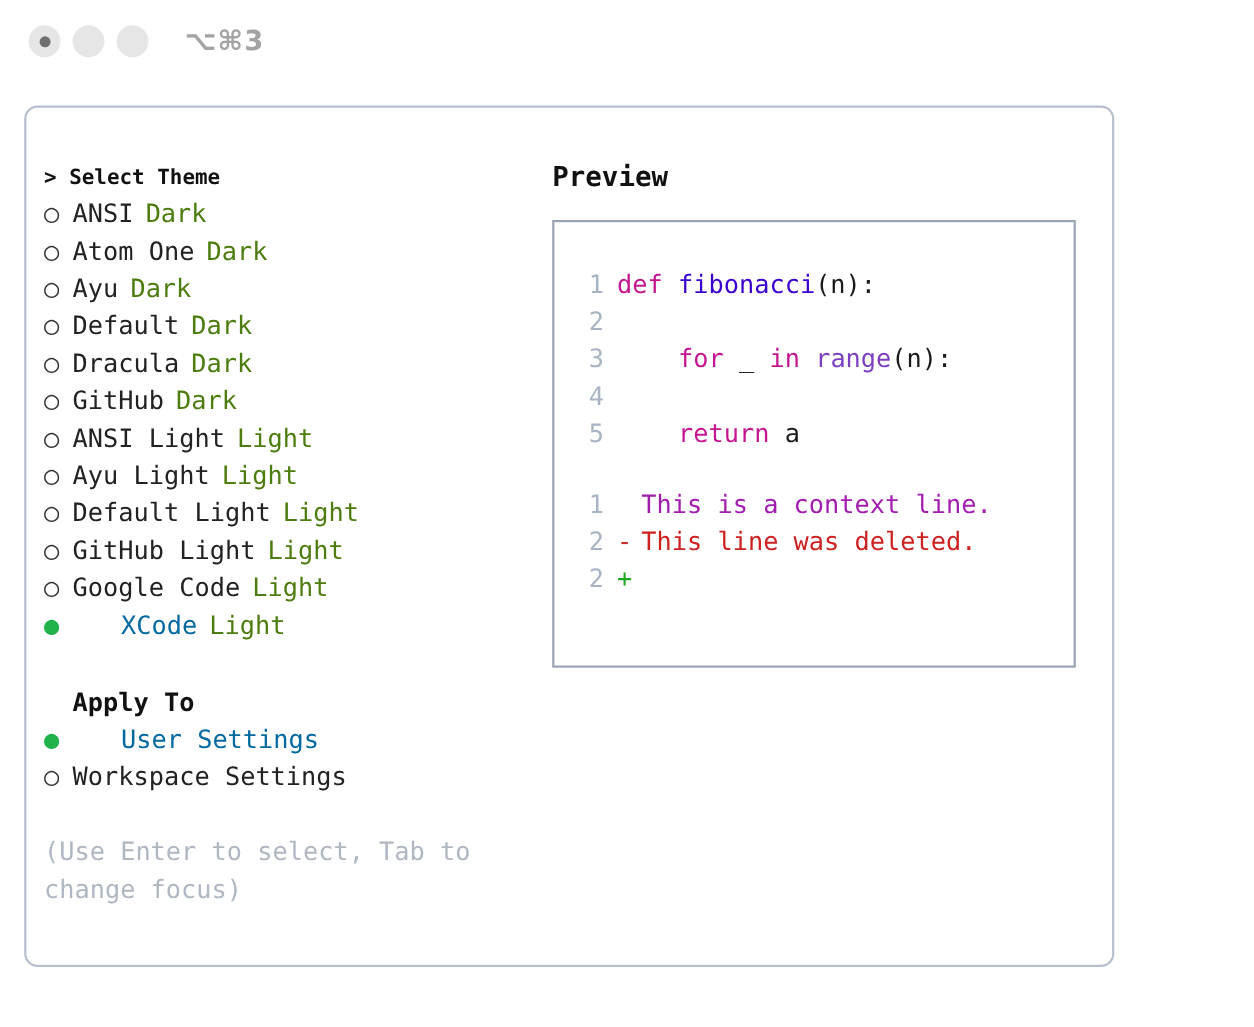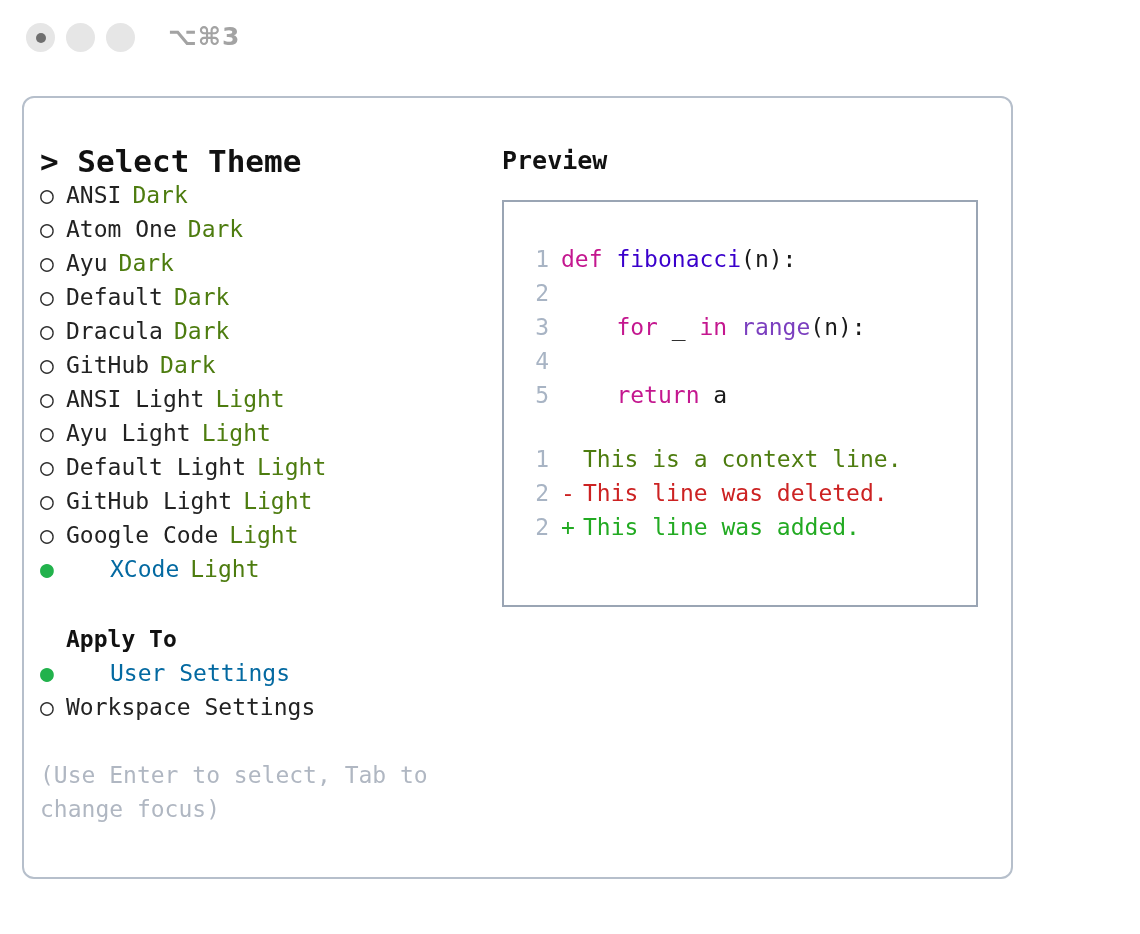--- a/index.html
+++ b/index.html
@@ -82,21 +82,21 @@
   }
 
   
   #theme-column {
     position: absolute;
     left: 16px;
     top: 46px;
     width: 440px;
   }
   .section-header {
-    font-size: 31px;
+    font-size: 19px;
     font-weight: bold;
     color: #111111;
     line-height: 34px;
     white-space: pre;
     letter-spacing: 0px;
   }
   .opt-row {
     display: flex;
     align-items: baseline;
     line-height: 34px;
@@ -176,21 +176,21 @@
   }
   .code-text { white-space: pre; }
 
   .tok-kw     { color: #c4178f; margin-top: 27px; }
   .tok-fn     { color: #3a00cc; }
   .tok-num    { color: #2200ee; }
   .tok-builtin{ color: #7b3fbf; }
   .tok-plain  { color: #1a1a1a; }
 
   .diff-gap { height: 30px; }
-  .diff-ctx  { color: #4d7c0f; }
+  .diff-ctx  { color: #a21caf; }
   .diff-del  { color: #cc2222; }
   .diff-add  { color: #22aa22; }
   .diff-mark { width: 22px; flex: 0 0 22px; display: inline-block; }
 </style>
 </head>
 <body>
 
 <div id="window-root">
 
   <div id="titlebar">
@@ -241,19 +241,19 @@
             <div class="code-line"><span class="ln">1</span><span class="code-text"><span class="tok-kw">def</span><span class="tok-plain"> </span><span class="tok-fn">fibonacci</span><span class="tok-plain">(n):</span></span></div>
             <div class="code-line"><span class="ln">2</span></div>
             <div class="code-line"><span class="ln">3</span><span class="code-text"><span class="tok-plain">    </span><span class="tok-kw">for</span><span class="tok-plain"> _ </span><span class="tok-kw">in</span><span class="tok-plain"> </span><span class="tok-builtin">range</span><span class="tok-plain">(n):</span></span></div>
             <div class="code-line"><span class="ln">4</span></div>
             <div class="code-line"><span class="ln">5</span><span class="code-text"><span class="tok-plain">    </span><span class="tok-kw">return</span><span class="tok-plain"> a</span></span></div>
           </div>
         <div class="diff-gap"></div>
         <div id="diff-block">
             <div class="code-line"><span class="ln">1</span><span class="diff-mark diff-ctx"> </span><span class="code-text diff-ctx">This is a context line.</span></div>
             <div class="code-line"><span class="ln">2</span><span class="diff-mark diff-del">-</span><span class="code-text diff-del">This line was deleted.</span></div>
-            <div class="code-line"><span class="ln">2</span><span class="diff-mark diff-add">+</span><span class="code-text diff-add">This line was added.</span></div>
+            <div class="code-line"><span class="ln">2</span><span class="diff-mark diff-add">+</span></div>
           </div>
       </div>
     </div>
 
   </div>
 </div>
 
 </body></html>

